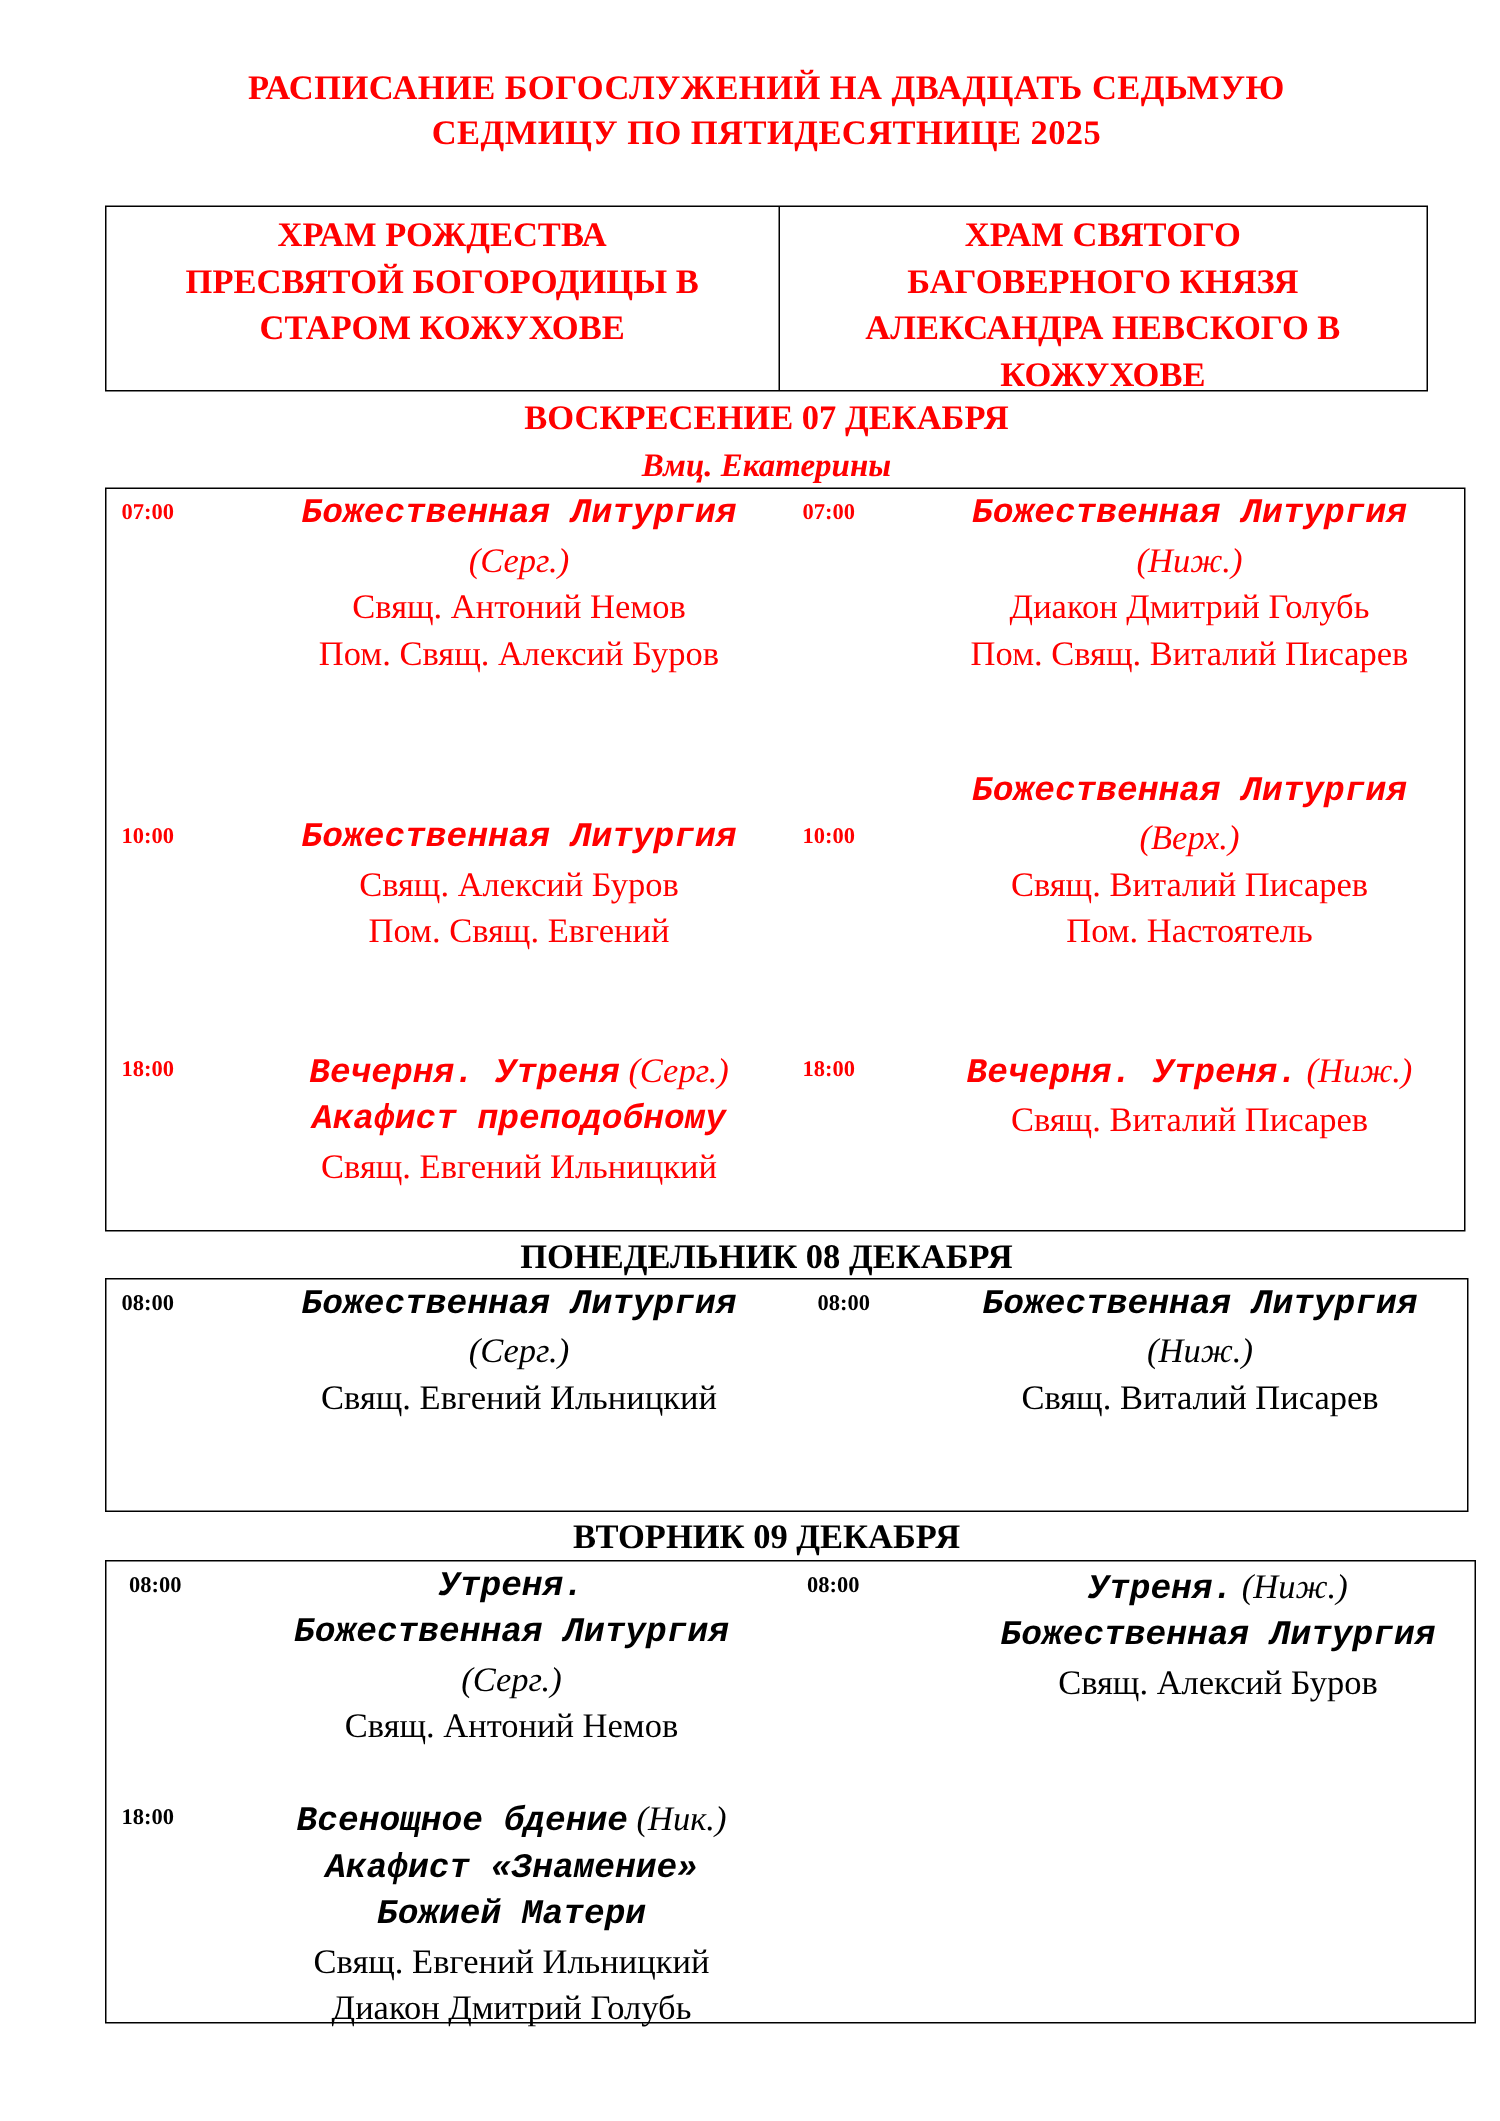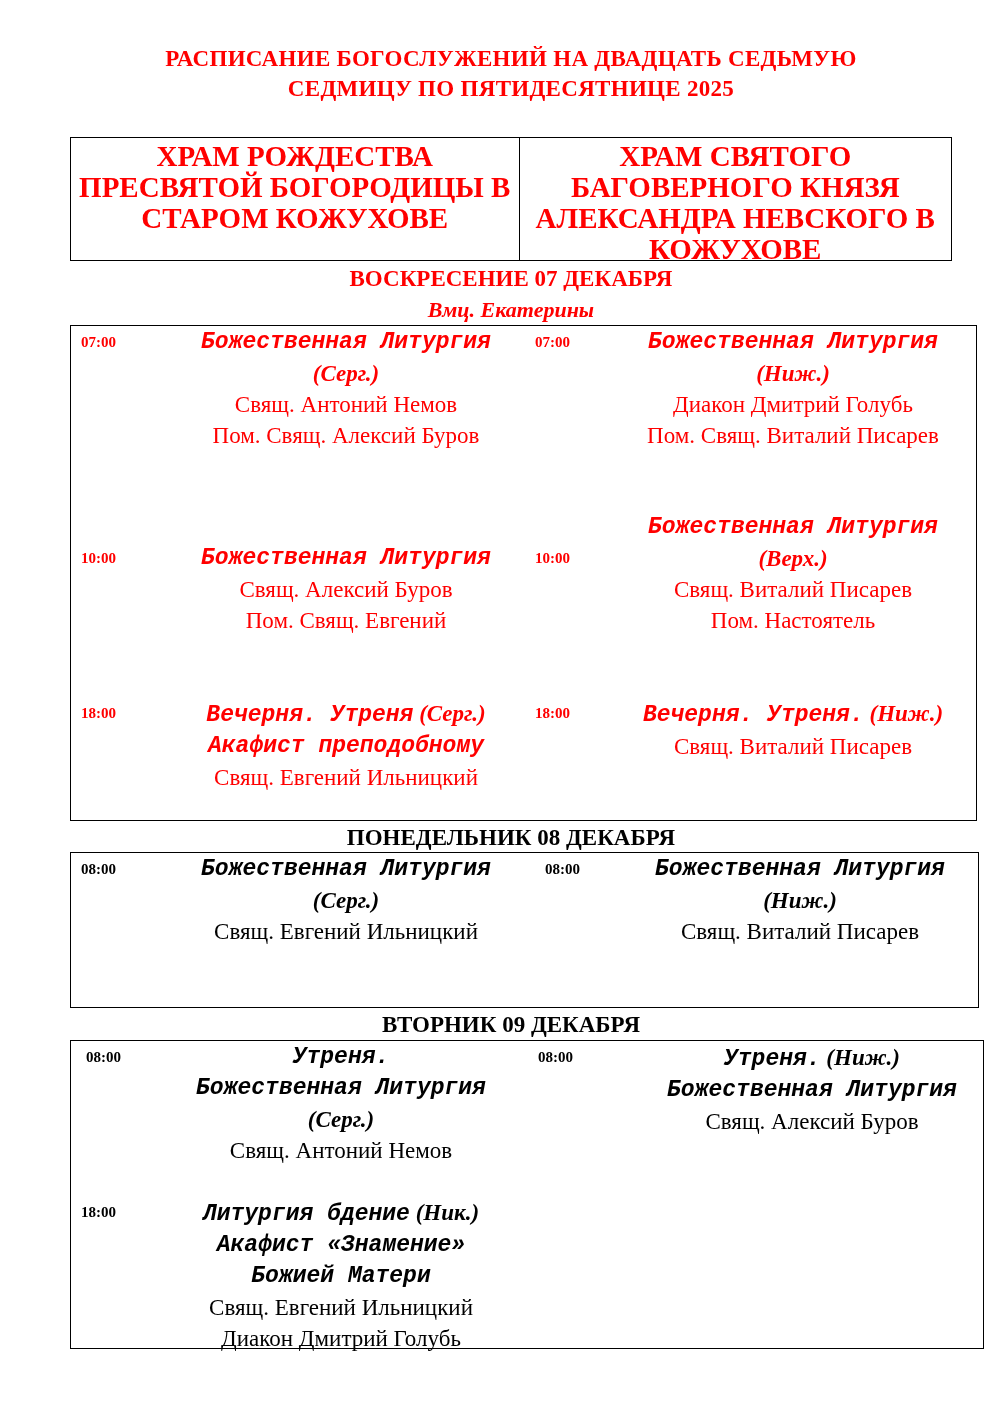--- a/index.html
+++ b/index.html
@@ -6,36 +6,36 @@
   body { width: 1000px; height: 1414px; position: relative; overflow: hidden;
          font-family: "Liberation Serif", "DejaVu Serif", serif; }
   .red { color: #ff0000; }
   .black { color: #000000; }
 
   .doc-title { position: absolute; left: 0; top: 44px; width: 1022px; text-align: center;
                font-weight: bold; font-size: 23px; line-height: 30px; letter-spacing: 0.3px; }
 
   .header-table { position: absolute; left: 70px; top: 137px; width: 882px; height: 124px;
                   border: 1.5px solid #000; box-sizing: border-box; display: flex; }
-  .header-cell { flex: 1; text-align: center; font-weight: bold; font-size: 29px; line-height: 31px;
+  .header-cell { flex: 1; text-align: center; font-weight: bold; font-size: 23px; line-height: 31px;
                  padding-top: 3px; box-sizing: border-box; font-family: Liberation Serif, serif; }
   .header-cell.left { border-right: 1.5px solid #000; padding-left: 8px; padding-right: 8px; }
 
   .day-title { position: absolute; left: 0; width: 1022px; text-align: center; font-weight: bold;
                font-size: 23px; line-height: 28px; }
   .day-sub { position: absolute; left: 0; width: 1022px; text-align: center; font-weight: bold;
              font-style: italic; font-size: 22px; line-height: 28px; }
 
   .day-box { position: absolute; border: 1.5px solid #000; box-sizing: border-box; }
 
   .ev { position: absolute; }
   .ev .time { position: absolute; left: 0; top: 0; font-weight: bold; font-size: 15px; line-height: 31px; }
   .ev .body { position: absolute; top: 0; text-align: center; font-size: 23px; line-height: 31px; }
   .ev .body .svc { font-weight: bold; font-style: italic; font-family: Liberation Mono, monospace; }
-  .ev .body .loc { font-style: italic; font-weight: bold; }
+  .ev .body .loc { font-style: italic; font-weight: normal; }
   .ev .body div { white-space: nowrap; }
 </style>
 </head>
 <body>
 
 <div class="doc-title red">
   <div>РАСПИСАНИЕ  БОГОСЛУЖЕНИЙ  НА  ДВАДЦАТЬ  СЕДЬМУЮ</div>
   <div>СЕДМИЦУ  ПО ПЯТИДЕСЯТНИЦЕ  2025</div>
 </div>
 
@@ -146,21 +146,21 @@
     <div class="svc">Утреня.</div>
     <div class="svc">Божественная  Литургия</div>
     <div class="loc">(Серг.)</div>
     <div>Свящ. Антоний  Немов</div>
   </div>
 </div>
 
 <div class="ev black" style="left:81px; top:1197px;">
   <div class="time">18:00</div>
   <div class="body" style="left:90px; width:340px;">
-    <div><span class="svc">Литургия бдение</span> <span class="loc">(Ник.)</span></div>
+    <div><span class="svc">Всенощное бдение</span> <span class="loc">(Ник.)</span></div>
     <div class="svc">Акафист «Знамение»</div>
     <div class="svc">Божией Матери</div>
     <div>Свящ. Евгений Ильницкий</div>
     <div>Диакон Дмитрий Голубь</div>
   </div>
 </div>
 
 <div class="ev black" style="left:538px; top:1042px;">
   <div class="time">08:00</div>
   <div class="body" style="left:104px; width:340px;">

